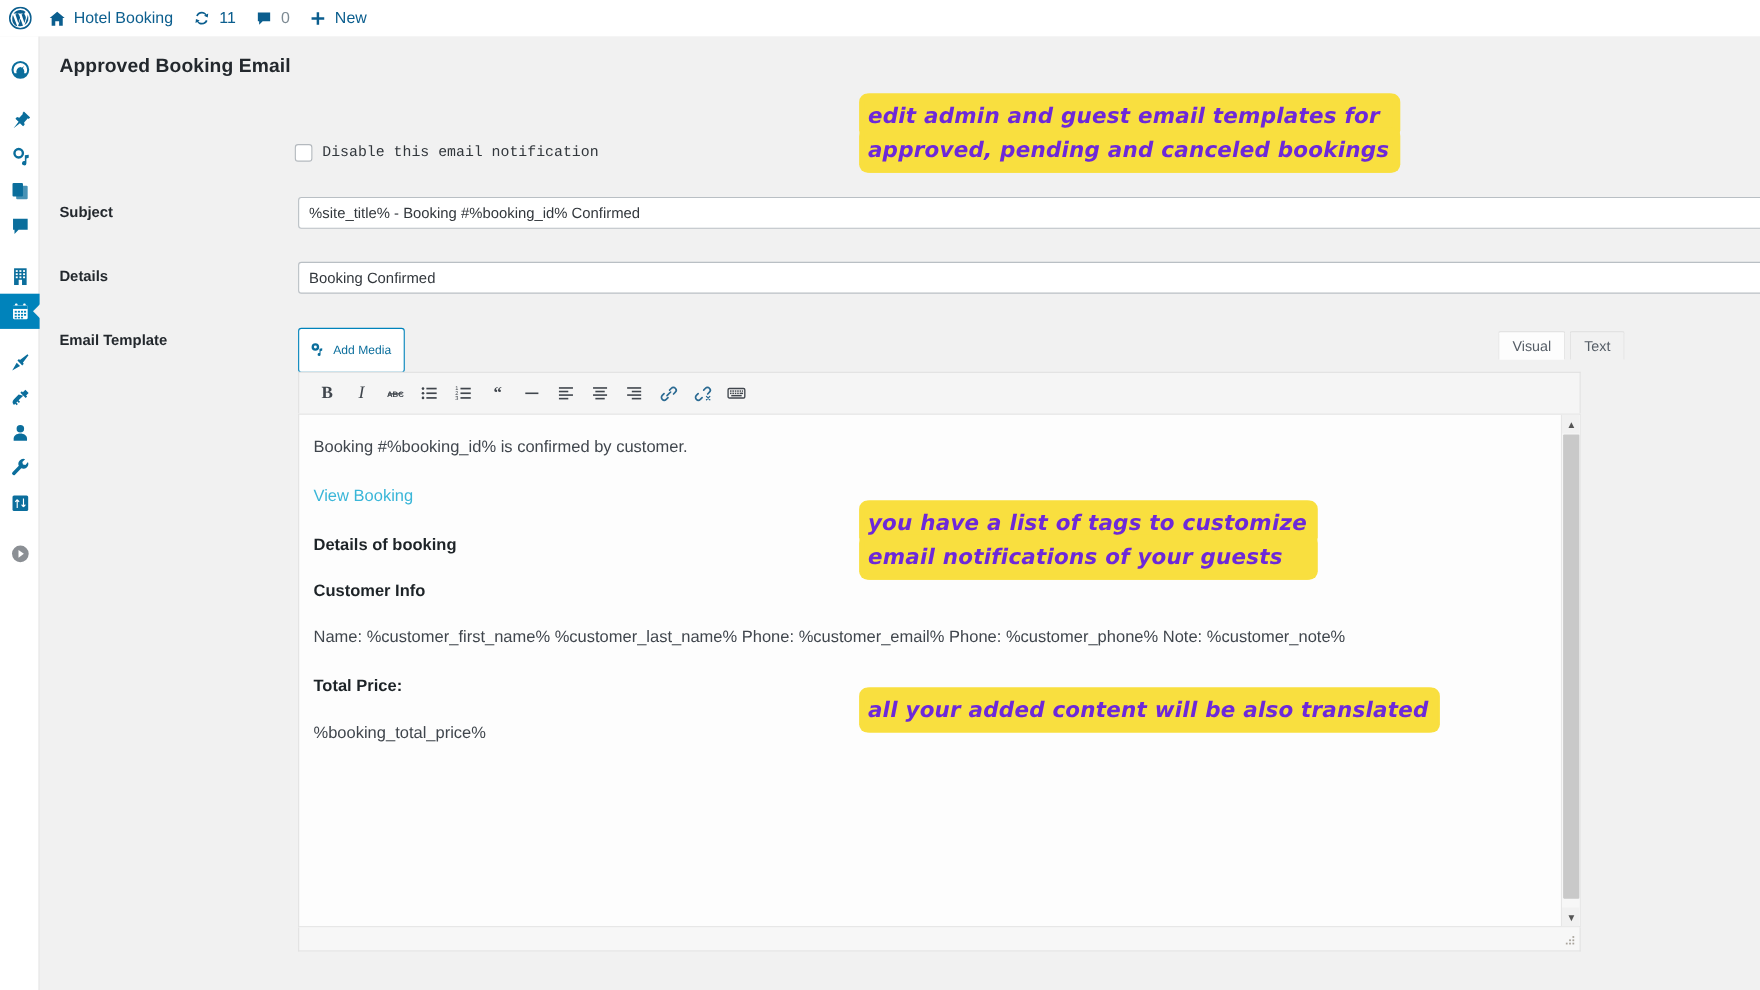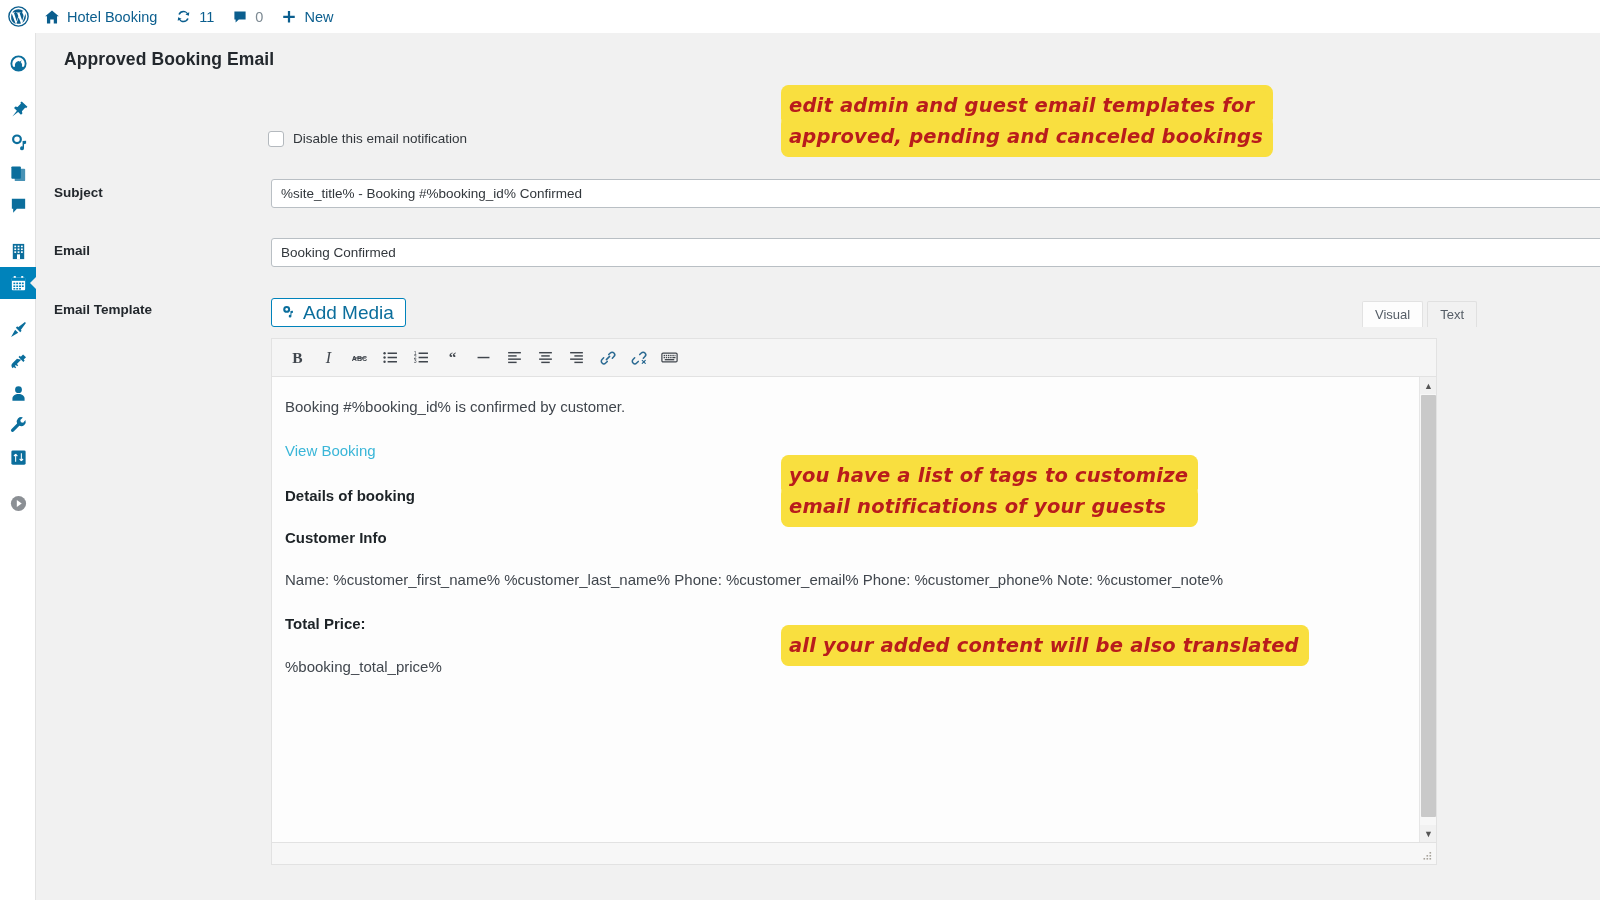--- a/index.html
+++ b/index.html
@@ -56,32 +56,32 @@
 
   
   #wpcontent {
     position: absolute; top: 33px; left: 36px;
     width: 1564px; height: 867px;
     background: #f1f1f1;
     overflow: hidden;
   }
 
   .page-title {
-    position: absolute; left: 28px; top: 16px;
+    position: absolute; left: 18px; top: 16px;
     font-size: 17.5px; font-weight: bold; color: #23282d;
     letter-spacing: .1px;
   }
   .page-desc {
     position: absolute; left: 18px; top: 52px;
     font-size: 13.5px; color: #32373c;
   }
 
   .disable-row {
     position: absolute; left: 232px; top: 98px;
-    display: flex; gap: 9px;
+    display: flex; align-items: center; gap: 9px; font-family: Liberation Mono, monospace;
   }
   .cbx {
     width: 16px; height: 16px;
     border: 1px solid #b4b9be; border-radius: 3px;
     background: #fff;
   }
   .disable-label { font-size: 13.5px; color: #32373c; }
 
   .field-label {
     position: absolute; left: 18px;
@@ -106,24 +106,24 @@
 
   
   #editor {
     position: absolute; left: 235px; top: 265px;
     width: 1166px;
   }
   .media-row { position: relative; height: 40px; }
   .add-media {
     position: absolute; left: 0; top: 0;
     display: inline-flex; align-items: center; gap: 7px;
-    height: 29px; padding: 0 11px 0 9px;
+    height: 41px; padding: 0 11px 0 9px;
     background: #fff;
     border: 1px solid #0083bb; border-radius: 3px;
-    color: #0b6e9c; font-size: 19px;
+    color: #0b6e9c; font-size: 11px;
     cursor: pointer;
   }
   .ed-tabs {
     position: absolute; right: -40px; top: 3px;
     display: flex; align-items: flex-end;
   }
   .ed-tab {
     height: 26px; padding: 0 12px;
     display: flex; align-items: center;
     font-size: 13px; color: #555d66;
@@ -204,21 +204,21 @@
   }
 
   
   .callout {
     position: absolute;
     font-family: "DejaVu Sans", sans-serif;
     font-style: italic;
     font-weight: bold;
     font-size: 19.5px;
     line-height: 29px;
-    color: #b91c1c;
+    color: #6d28d9;
     letter-spacing: .2px;
     z-index: 50;
     pointer-events: none;
   }
   .callout span {
     background: #f9df3f;
     box-shadow: 0 0 0 5px #f9df3f, 2px 0 0 5px #f9df3f;
     border-radius: 3px;
     padding: 1px 3px;
     -webkit-box-decoration-break: clone;
@@ -440,21 +440,21 @@
   <div class="page-title">Approved Booking Email</div>
 
   <div class="disable-row">
     <span class="cbx"></span>
     <span class="disable-label">Disable this email notification</span>
   </div>
 
   <div class="field-label lbl-subject">Subject</div>
   <input class="text-input in-subject" type="text" value="%site_title% - Booking #%booking_id% Confirmed" style="">
 
-  <div class="field-label lbl-header">Email</div>
+  <div class="field-label lbl-header">Details</div>
   <input class="text-input in-header" type="text" value="Booking Confirmed" style="">
 
   <div class="field-label lbl-tpl">Email Template</div>
 
   <div id="editor">
 
     <div class="media-row">
       <div class="add-media">
         <span>
           <svg width="15" height="15" viewBox="0 0 20 20">

